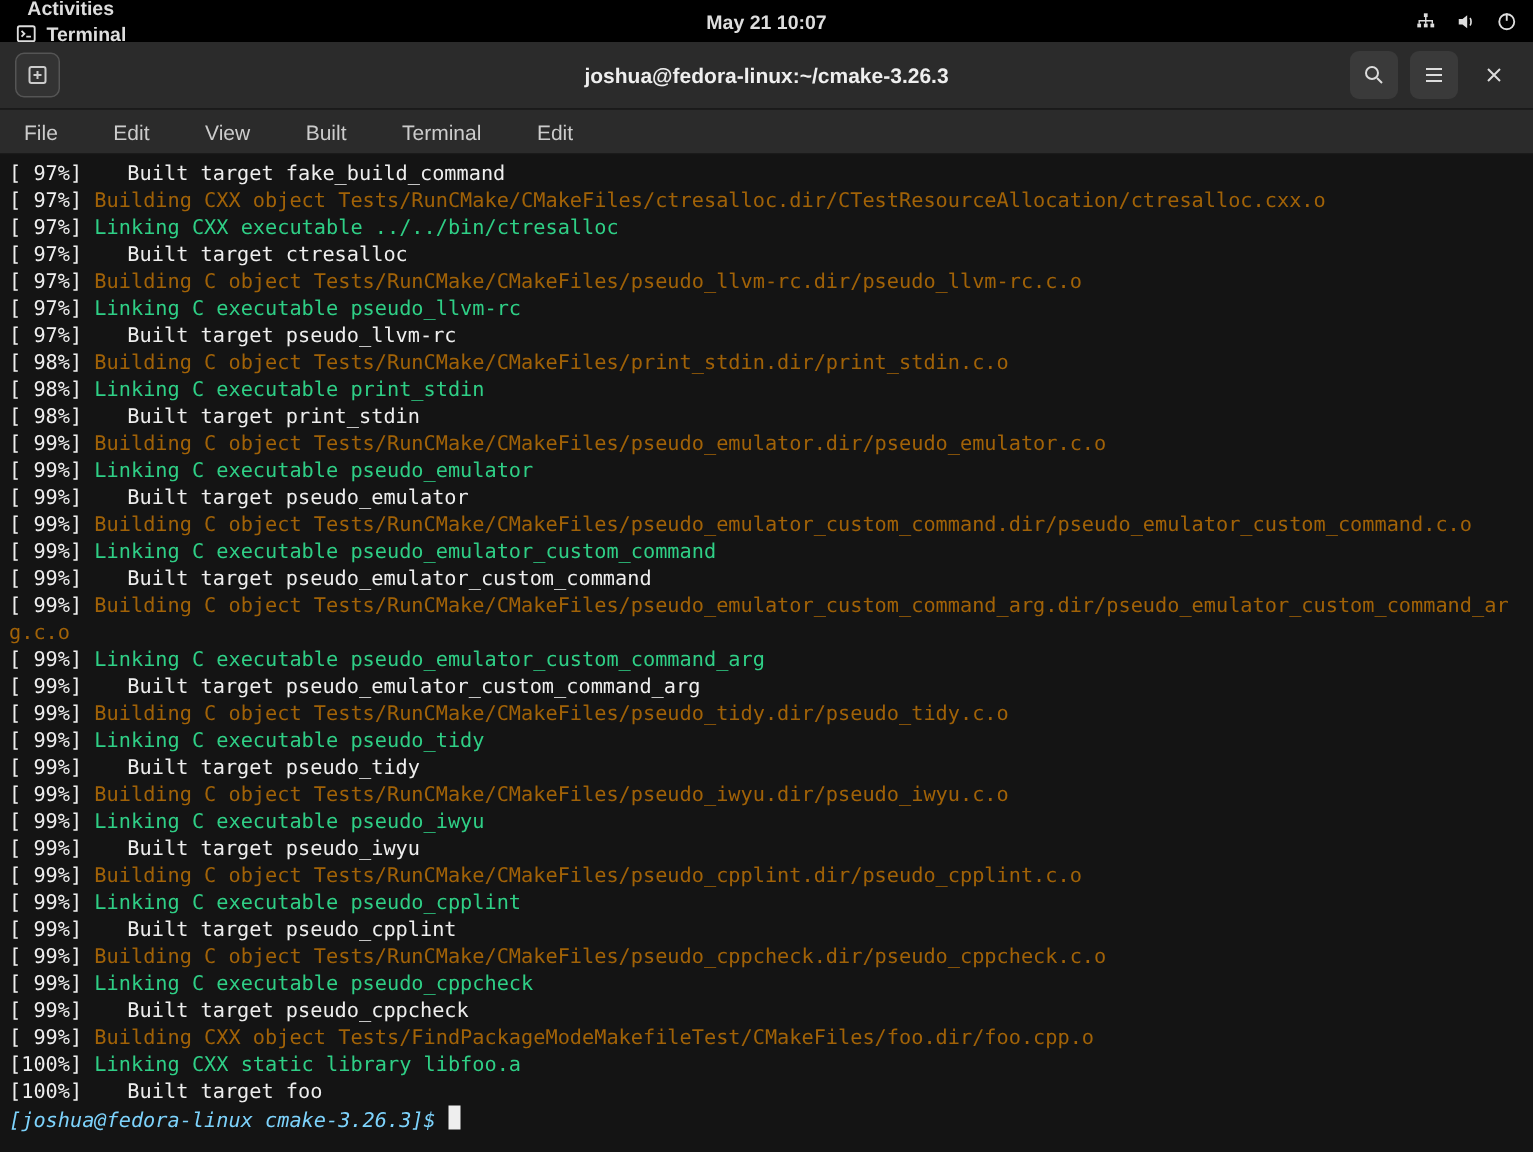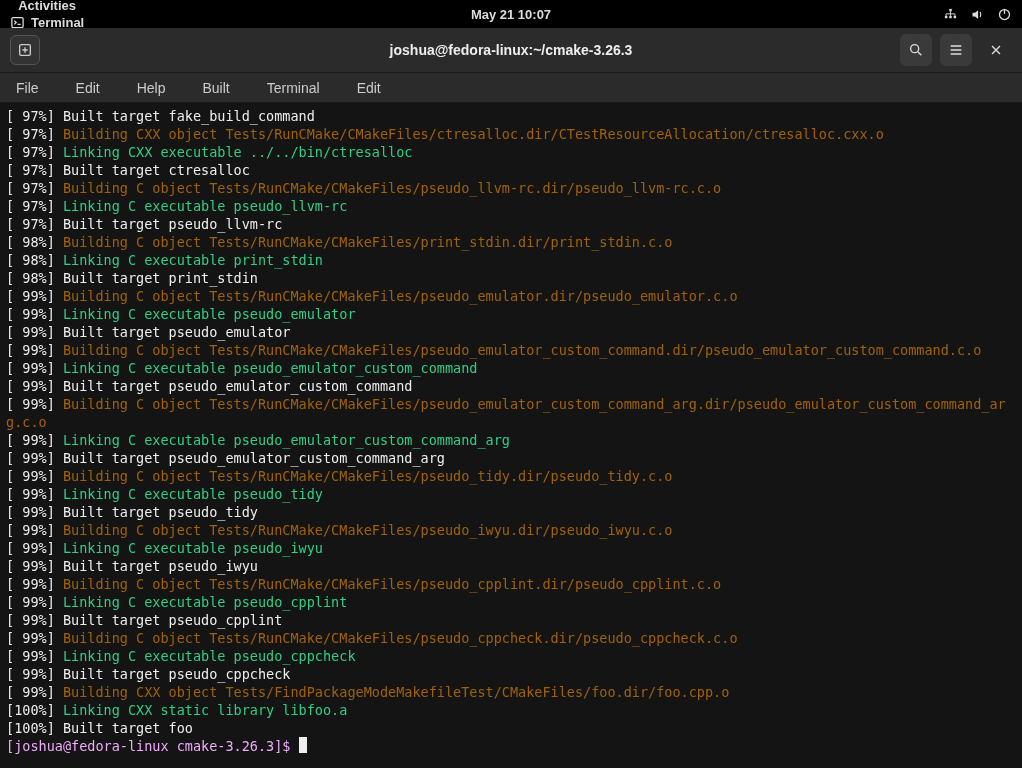--- a/index.html
+++ b/index.html
@@ -37,24 +37,24 @@
     padding: 0 8px; gap: 21px; color: #ccc; font-size: 14px; border-bottom: 1px solid #1a1a1a;
   }
   .menubar .item { padding: 3px 8px; }
 
   .terminal {
     background: #141414; color: #eee; font-family: "DejaVu Sans Mono", Menlo, Consolas, monospace;
     font-size: 13.5px; line-height: 18px; padding: 4px 6px 10px 6px;
     height: calc(768px - 28px - 45px - 30px); overflow: hidden; white-space: pre-wrap; word-break: break-all;
   }
   .pct { color: #eee; margin-top: 31px; }
-  .msg-plain { color: #eee; }
+  .msg-plain { color: #eee; margin-left: 22px; }
   .msg-green { color: #a16207; }
   .msg-brightgreen { color: #2fcf86; font-weight: 400; }
-  .prompt { color: #f0abfc; }
+  .prompt { color: #7dd3fc; font-style: italic; }
   .cursor {
     display:inline-block; width: 8px; height: 16px; background: #eee; vertical-align: -2px;
   }
 </style>
 </head>
 <body>
 
 <div class="topbar">
   <div class="topbar-left">
     <span>Activities</span>
@@ -119,19 +119,19 @@
       <svg viewBox="0 0 24 24">
           <path d="M6 6l12 12M18 6L6 18" stroke="#ddd" stroke-width="2"></path>
         </svg>
     </div>
   </div>
 </div>
 
 <div class="menubar">
   <span class="item">File</span>
   <span class="item">Edit</span>
-  <span class="item">Help</span>
+  <span class="item">View</span>
   <span class="item">Built</span>
   <span class="item">Terminal</span>
   <span class="item">Edit</span>
 </div>
 
 <div class="terminal" id="terminal"><div><span class="pct">[ 97%] </span><span class="msg-plain">Built target fake_build_command</span></div><div><span class="pct">[ 97%] </span><span class="msg-green">Building CXX object Tests/RunCMake/CMakeFiles/ctresalloc.dir/CTestResourceAllocation/ctresalloc.cxx.o</span></div><div><span class="pct">[ 97%] </span><span class="msg-brightgreen">Linking CXX executable ../../bin/ctresalloc</span></div><div><span class="pct">[ 97%] </span><span class="msg-plain">Built target ctresalloc</span></div><div><span class="pct">[ 97%] </span><span class="msg-green">Building C object Tests/RunCMake/CMakeFiles/pseudo_llvm-rc.dir/pseudo_llvm-rc.c.o</span></div><div><span class="pct">[ 97%] </span><span class="msg-brightgreen">Linking C executable pseudo_llvm-rc</span></div><div><span class="pct">[ 97%] </span><span class="msg-plain">Built target pseudo_llvm-rc</span></div><div><span class="pct">[ 98%] </span><span class="msg-green">Building C object Tests/RunCMake/CMakeFiles/print_stdin.dir/print_stdin.c.o</span></div><div><span class="pct">[ 98%] </span><span class="msg-brightgreen">Linking C executable print_stdin</span></div><div><span class="pct">[ 98%] </span><span class="msg-plain">Built target print_stdin</span></div><div><span class="pct">[ 99%] </span><span class="msg-green">Building C object Tests/RunCMake/CMakeFiles/pseudo_emulator.dir/pseudo_emulator.c.o</span></div><div><span class="pct">[ 99%] </span><span class="msg-brightgreen">Linking C executable pseudo_emulator</span></div><div><span class="pct">[ 99%] </span><span class="msg-plain">Built target pseudo_emulator</span></div><div><span class="pct">[ 99%] </span><span class="msg-green">Building C object Tests/RunCMake/CMakeFiles/pseudo_emulator_custom_command.dir/pseudo_emulator_custom_command.c.o</span></div><div><span class="pct">[ 99%] </span><span class="msg-brightgreen">Linking C executable pseudo_emulator_custom_command</span></div><div><span class="pct">[ 99%] </span><span class="msg-plain">Built target pseudo_emulator_custom_command</span></div><div><span class="pct">[ 99%] </span><span class="msg-green">Building C object Tests/RunCMake/CMakeFiles/pseudo_emulator_custom_command_arg.dir/pseudo_emulator_custom_command_arg.c.o</span></div><div><span class="pct">[ 99%] </span><span class="msg-brightgreen">Linking C executable pseudo_emulator_custom_command_arg</span></div><div><span class="pct">[ 99%] </span><span class="msg-plain">Built target pseudo_emulator_custom_command_arg</span></div><div><span class="pct">[ 99%] </span><span class="msg-green">Building C object Tests/RunCMake/CMakeFiles/pseudo_tidy.dir/pseudo_tidy.c.o</span></div><div><span class="pct">[ 99%] </span><span class="msg-brightgreen">Linking C executable pseudo_tidy</span></div><div><span class="pct">[ 99%] </span><span class="msg-plain">Built target pseudo_tidy</span></div><div><span class="pct">[ 99%] </span><span class="msg-green">Building C object Tests/RunCMake/CMakeFiles/pseudo_iwyu.dir/pseudo_iwyu.c.o</span></div><div><span class="pct">[ 99%] </span><span class="msg-brightgreen">Linking C executable pseudo_iwyu</span></div><div><span class="pct">[ 99%] </span><span class="msg-plain">Built target pseudo_iwyu</span></div><div><span class="pct">[ 99%] </span><span class="msg-green">Building C object Tests/RunCMake/CMakeFiles/pseudo_cpplint.dir/pseudo_cpplint.c.o</span></div><div><span class="pct">[ 99%] </span><span class="msg-brightgreen">Linking C executable pseudo_cpplint</span></div><div><span class="pct">[ 99%] </span><span class="msg-plain">Built target pseudo_cpplint</span></div><div><span class="pct">[ 99%] </span><span class="msg-green">Building C object Tests/RunCMake/CMakeFiles/pseudo_cppcheck.dir/pseudo_cppcheck.c.o</span></div><div><span class="pct">[ 99%] </span><span class="msg-brightgreen">Linking C executable pseudo_cppcheck</span></div><div><span class="pct">[ 99%] </span><span class="msg-plain">Built target pseudo_cppcheck</span></div><div><span class="pct">[ 99%] </span><span class="msg-green">Building CXX object Tests/FindPackageModeMakefileTest/CMakeFiles/foo.dir/foo.cpp.o</span></div><div><span class="pct">[100%] </span><span class="msg-brightgreen">Linking CXX static library libfoo.a</span></div><div><span class="pct">[100%] </span><span class="msg-plain">Built target foo</span></div><div><span class="prompt">[joshua@fedora-linux cmake-3.26.3]$ </span><span class="cursor"></span></div></div>
 
 </body></html>

